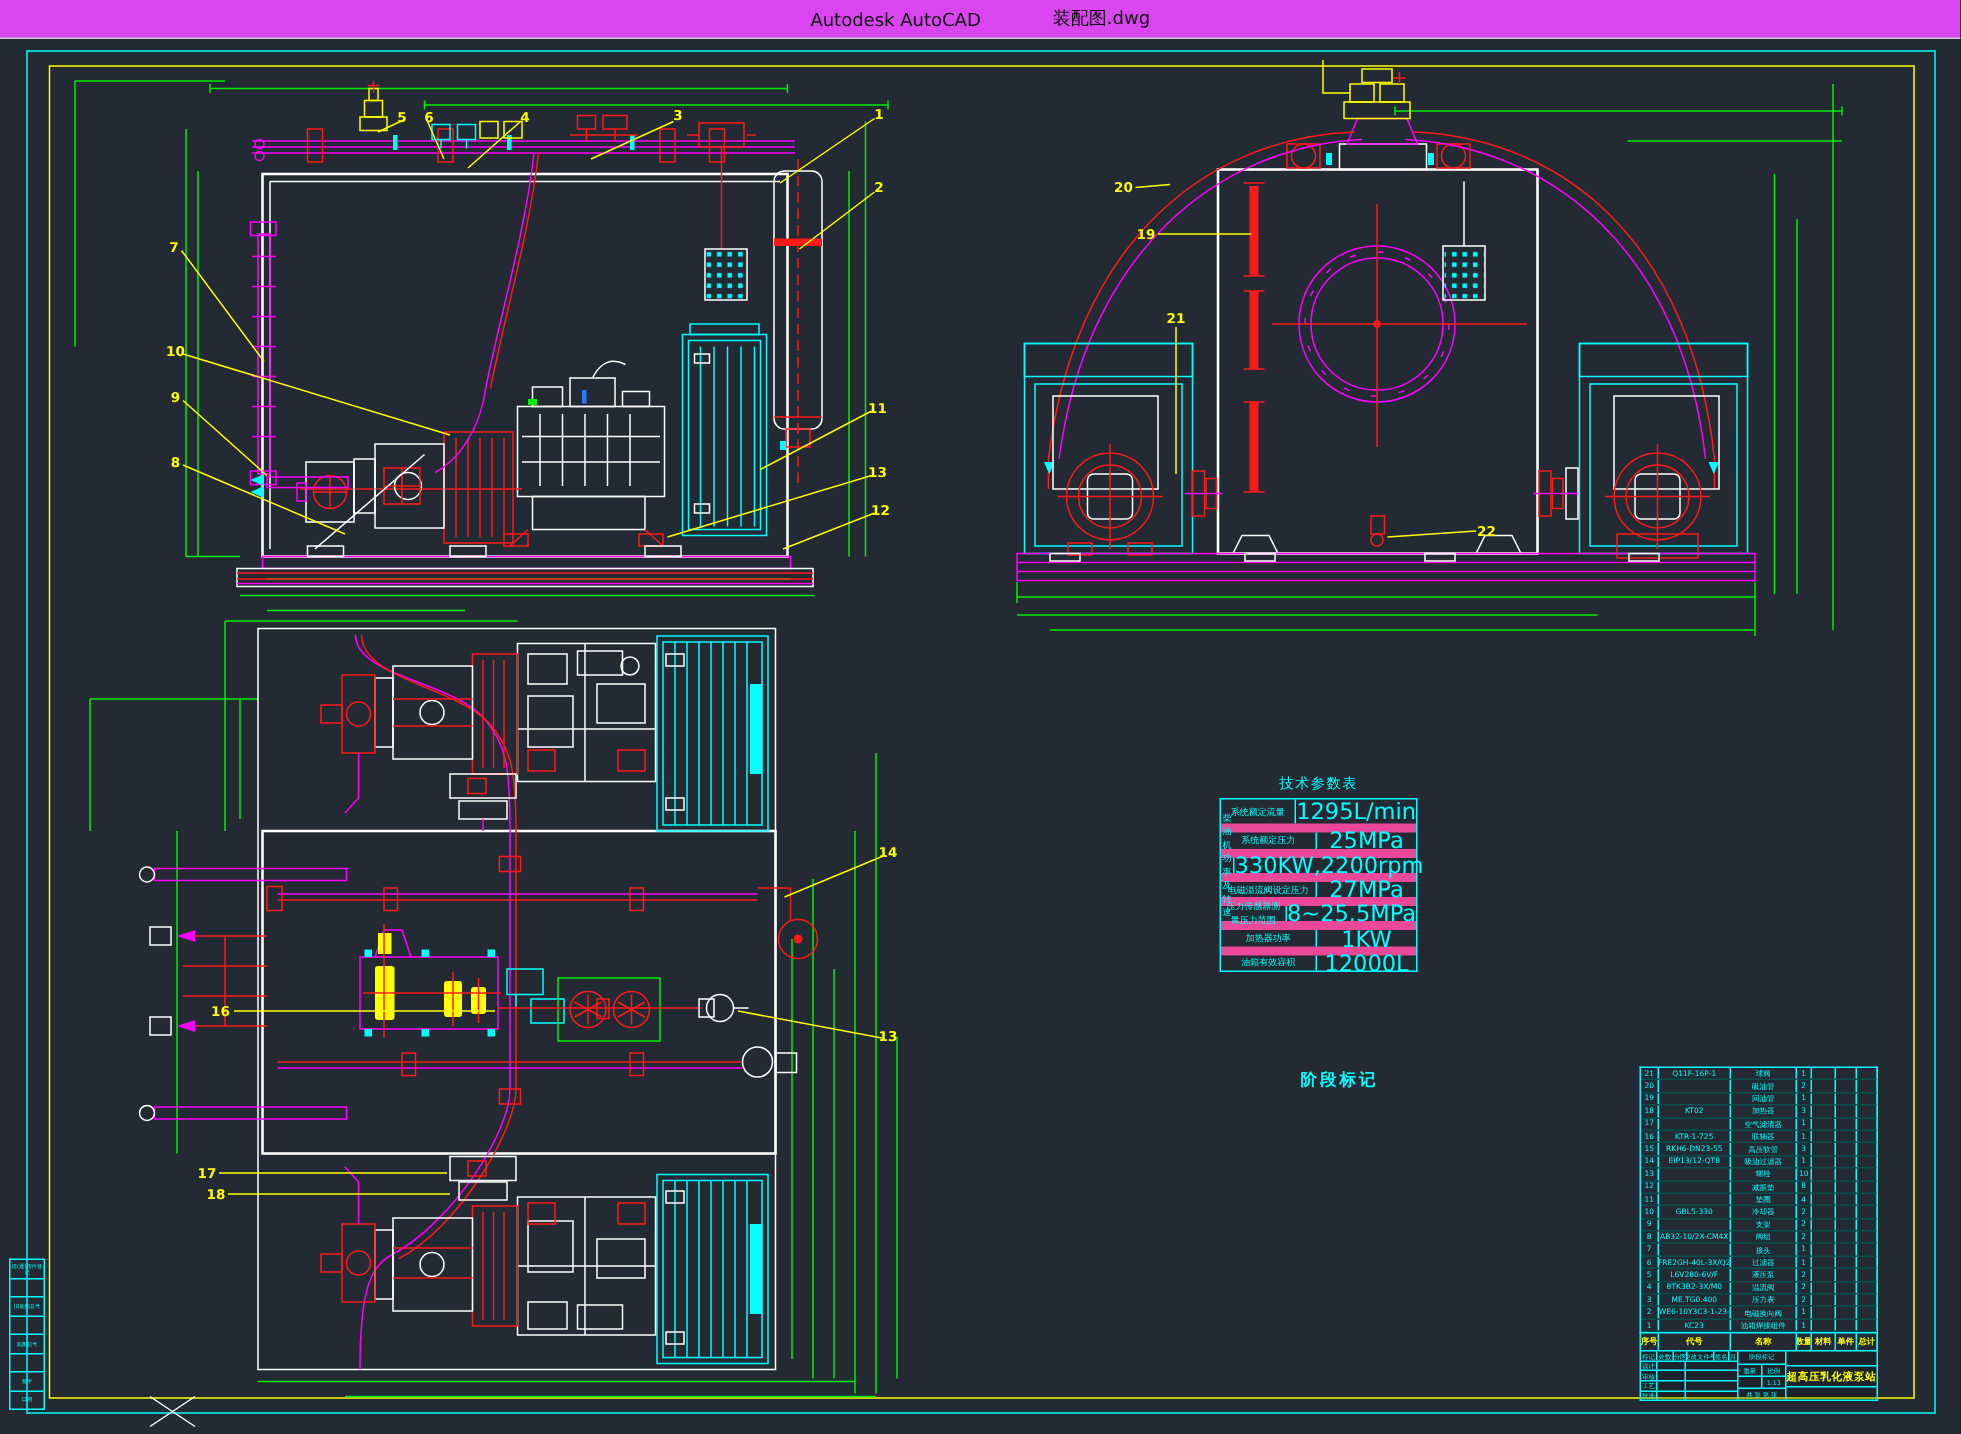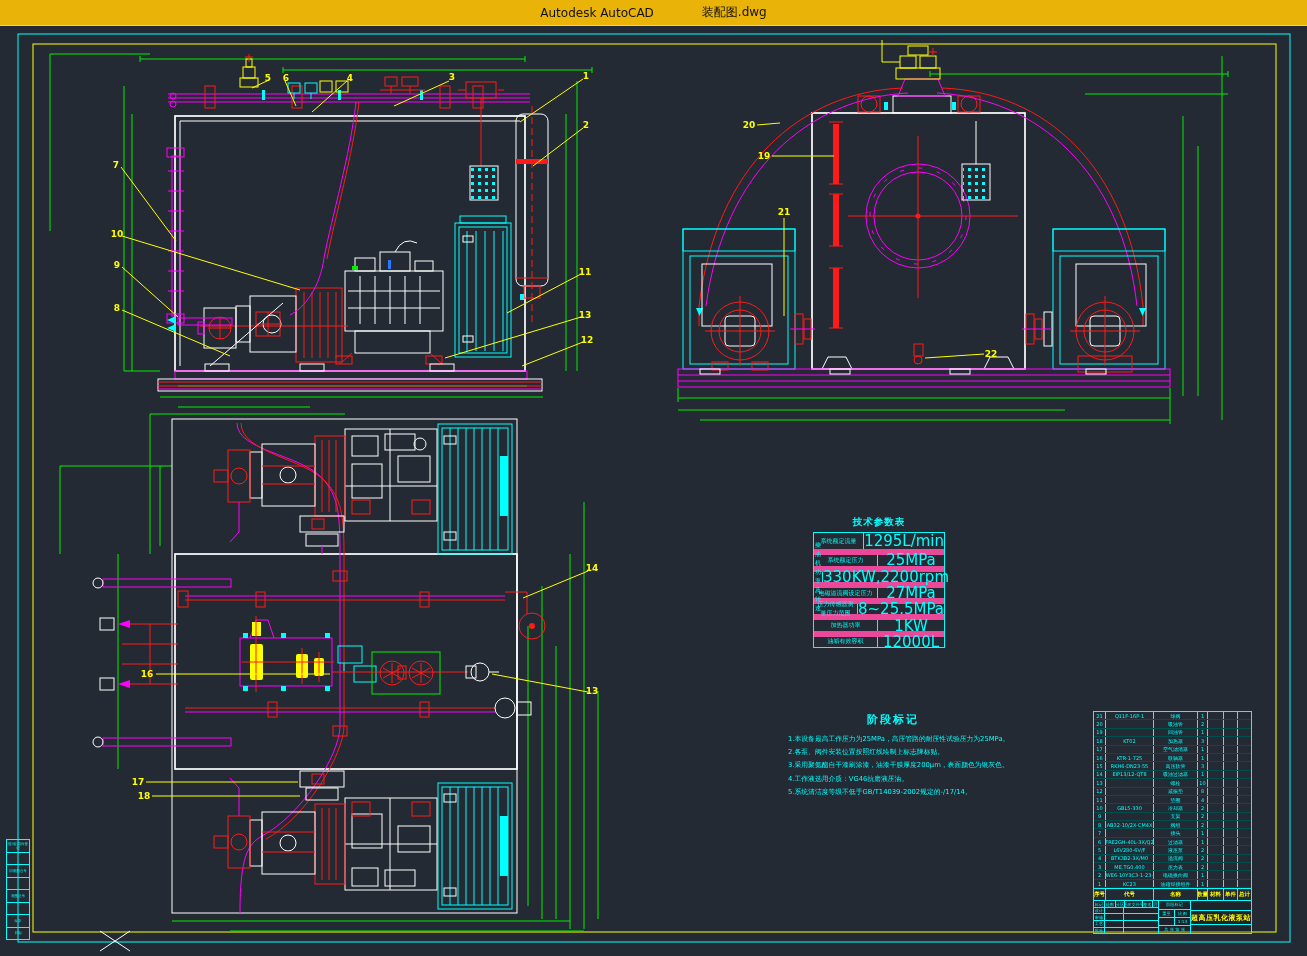--- a/index.html
+++ b/index.html
@@ -1,31 +1,31 @@
 <!DOCTYPE html>
 <html><head>
 <meta charset="utf-8">
 <style>
   html,body{margin:0;padding:0}
   body{width:1307px;height:956px;background:#111;font-family:"DejaVu Sans",sans-serif;overflow:hidden}
-  .titlebar{height:25px;background:#eab308;border-bottom:1px solid #cfcfcf;display:flex;align-items:center;justify-content:center;gap:48px;font-size:12px;color:#111}
+  .titlebar{height:25px;background:#d946ef;border-bottom:1px solid #cfcfcf;display:flex;align-items:center;justify-content:center;gap:48px;font-size:12px;color:#111}
   .canvas{position:relative;width:1307px;height:931px;background:#232a33}
   svg.draw{position:absolute;left:0;top:0}
   .w{stroke:#ffffff;fill:none;stroke-width:1}
   .w2{stroke:#ffffff;fill:none;stroke-width:1.7}
   .r{stroke:#ff1a1a;fill:none;stroke-width:1}
   .rf{fill:#ff1a1a}
   .m{stroke:#ff00ff;fill:none;stroke-width:1}
   .g{stroke:#00ee00;fill:none;stroke-width:1}
   .c{stroke:#00ffff;fill:none;stroke-width:1}
   .y{stroke:#ffff00;fill:none;stroke-width:1}
   .bal{fill:#ffff00;font:bold 9px "DejaVu Sans",sans-serif;text-anchor:middle}
   
   .params{position:absolute;left:813px;top:490px;width:132px;color:#00ffff}
-  .p-title{text-align:center;font-size:9.5px;font-weight:bold;letter-spacing:1px;margin-bottom:3px}
+  .p-title{text-align:center;font-size:9.5px;font-weight:normal;letter-spacing:1px;margin-bottom:3px}
   .p-table{border:1px solid #00ffff}
   .p-row{display:flex;height:16.3px;border-top:6px solid #ec4899;box-sizing:border-box}
   .p-row:first-child{border-top:none}
   .p-label{width:64px;border-right:1px solid #00ffff;font-size:6px;display:flex;align-items:center;justify-content:center;text-align:center;padding:0 1px;box-sizing:border-box}
   .p-value{flex:1;font-size:15px;display:flex;align-items:center;justify-content:center;white-space:nowrap}
   
   .reqs{position:absolute;left:788px;top:686px;width:210px;color:#00ffff}
   .req-title{text-align:center;font-size:11px;font-weight:bold;letter-spacing:2px;margin-bottom:6px}
   .req-line{font-size:6.8px;line-height:13.2px;white-space:nowrap}
   
@@ -477,27 +477,20 @@
         </div>
         <div class="p-row">
           <span class="p-label">油箱有效容积</span>
           <span class="p-value">12000L</span>
         </div>
       </div>
   </div>
 
   <div class="reqs">
     <div class="req-title">阶段标记</div>
-    <div id="req-lines">
-        <div class="req-line">1.本设备最高工作压力为25MPa，高压管路的耐压性试验压力为25MPa。</div>
-        <div class="req-line">2.各泵、阀件安装位置按照红线绘制上标志牌标贴。</div>
-        <div class="req-line">3.采用聚氨酯自干漆刷涂漆，油漆干膜厚度200μm，表面颜色为银灰色。</div>
-        <div class="req-line">4.工作液选用介质：VG46抗磨液压油。</div>
-        <div class="req-line">5.系统清洁度等级不低于GB/T14039-2002规定的-/17/14。</div>
-      </div>
   </div>
 
   <div class="bom">
     <div class="bom-rows" id="bom-rows">
         <div class="bom-row">
           <span class="bc">21</span>
           <span class="bc">Q11F-16P-1</span>
           <span class="bc">球阀</span>
           <span class="bc">1</span>
           <span class="bc"></span>

